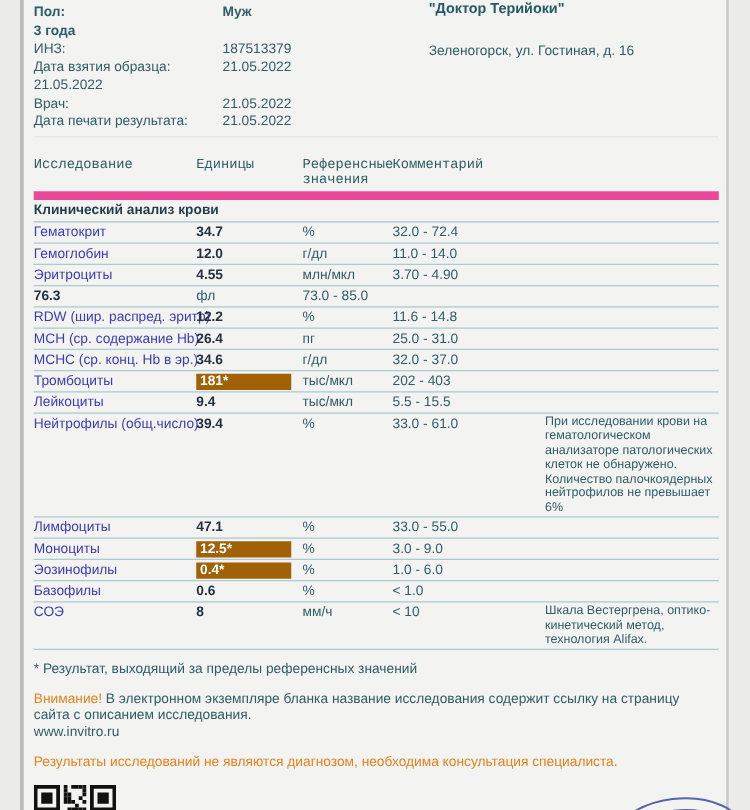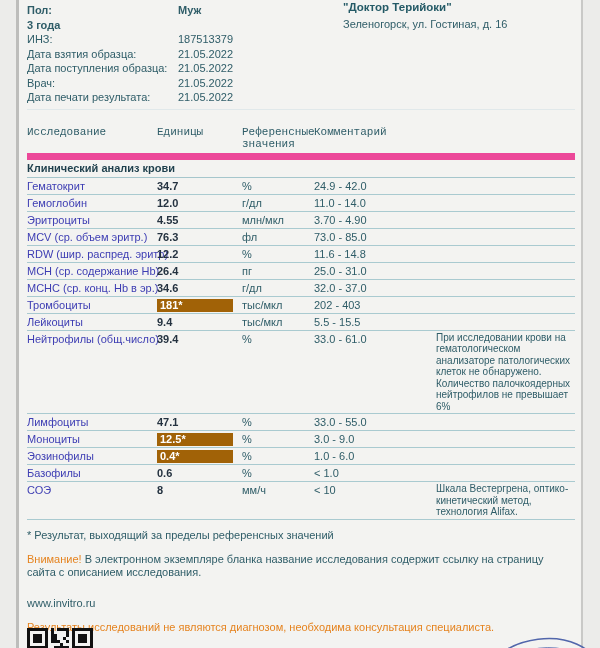--- a/index.html
+++ b/index.html
@@ -8,39 +8,39 @@
   .page { position:absolute; left:16px; top:0; width:567px; height:648px;
     background:#f3f3f1; border-left:3px solid #bdbdbb; border-right:2px solid #c9c9c7;
     padding:0 6px 0 8px; overflow:hidden; color:#2f5d68; font-size:11px; }
   
   .info-section { position:relative; padding-top:3px; min-height:102px; }
   .info-row { display:flex; line-height:14.5px; }
   .info-label { width:151px; }
   .bold-row .info-label, .bold-row .info-value { font-weight:bold; }
   .clinic { position:absolute; left:316px; top:0; }
   .clinic-name { font-weight:bold; font-size:11.5px; color:#245a66; line-height:15px; }
-  .clinic-addr { margin-top:2px; line-height:14.5px;text-align:right; }
+  .clinic-addr { margin-top:19px; line-height:14.5px;text-align:right; }
   
   .report-table { margin-top:4px; }
   .t-head, .t-row { display:grid; grid-template-columns:130px 85px 72px 89px 1fr; }
   .t-head { line-height:12px; padding:16px 0 3px; border-top:1px solid #e0e8ea;font-family:Liberation Mono, monospace; }
   .t-section { font-weight:bold; color:#1e3f4c; border-top:7px solid #ec4899;
     border-bottom:1px solid #a5c6cc; line-height:15px; padding:1px 0; }
   .t-row { border-bottom:1px solid #a9cad0; padding:1px 0; min-height:15px; }
   .c-name { color:#3d3db3; line-height:14px; white-space:nowrap; }
   .c-result { font-weight:bold; color:#243240; line-height:14px; }
   .result-val { display:inline-block; line-height:13px; }
   .result-val.hl { background:#a16207; color:#ffffff; min-width:76px; padding:0 3px; }
   .c-units, .c-ref { line-height:14px; }
   .c-comment { font-size:10px; line-height:11.5px; padding-right:4px;margin-left:33px; }
   
   .footnote { margin-top:8px; line-height:14px; }
   .attention { margin-top:11px; line-height:13.5px; }
   .attn-label { color:#e5831f; }
-  .invitro-link { line-height:12px;margin-top:17px; }
+  .invitro-link { line-height:12px; }
   .disclaimer { margin-top:11px; color:#e5831f; line-height:14px; }
   
   .qr { position:absolute; left:8px; top:628px; width:66px; height:20px; overflow:hidden; }
   .stamp { position:absolute; right:0; top:630px; width:116px; height:18px; overflow:hidden; }
 </style>
 </head>
 <body>
 
 <div class="page">
 
@@ -64,21 +64,20 @@
         <span class="info-label">ИНЗ:</span>
         <span class="info-value">187513379</span>
       </div>
 
       <div class="info-row">
         <span class="info-label">Дата взятия образца:</span>
         <span class="info-value">21.05.2022</span>
       </div>
 
       <div class="info-row">
-        <span class="info-label">Дата поступления образца:</span>
         <span class="info-value">21.05.2022</span>
       </div>
 
       <div class="info-row">
         <span class="info-label">Врач:</span>
         <span class="info-value">21.05.2022</span>
       </div>
 
       <div class="info-row">
         <span class="info-label">Дата печати результата:</span>
@@ -93,42 +92,41 @@
       <span>Референсные значения</span>
       <span>Комментарий</span>
     </div>
     <div class="t-section">Клинический анализ крови</div>
     <div>
 
         <div class="t-row">
           <span class="c-name">Гематокрит</span>
           <span class="c-result"><span class="result-val">34.7</span></span>
           <span class="c-units">%</span>
-          <span class="c-ref">24.9 - 42.0</span>
+          <span class="c-ref">32.0 - 72.4</span>
           <span class="c-comment"></span>
         </div>
 
         <div class="t-row">
           <span class="c-name">Гемоглобин</span>
           <span class="c-result"><span class="result-val">12.0</span></span>
           <span class="c-units">г/дл</span>
           <span class="c-ref">11.0 - 14.0</span>
           <span class="c-comment"></span>
         </div>
 
         <div class="t-row">
           <span class="c-name">Эритроциты</span>
           <span class="c-result"><span class="result-val">4.55</span></span>
           <span class="c-units">млн/мкл</span>
           <span class="c-ref">3.70 - 4.90</span>
           <span class="c-comment"></span>
         </div>
 
         <div class="t-row">
-          <span class="c-name">MCV (ср. объем эритр.)</span>
           <span class="c-result"><span class="result-val">76.3</span></span>
           <span class="c-units">фл</span>
           <span class="c-ref">73.0 - 85.0</span>
           <span class="c-comment"></span>
         </div>
 
         <div class="t-row">
           <span class="c-name">RDW (шир. распред. эритр)</span>
           <span class="c-result"><span class="result-val">12.2</span></span>
           <span class="c-units">%</span>

